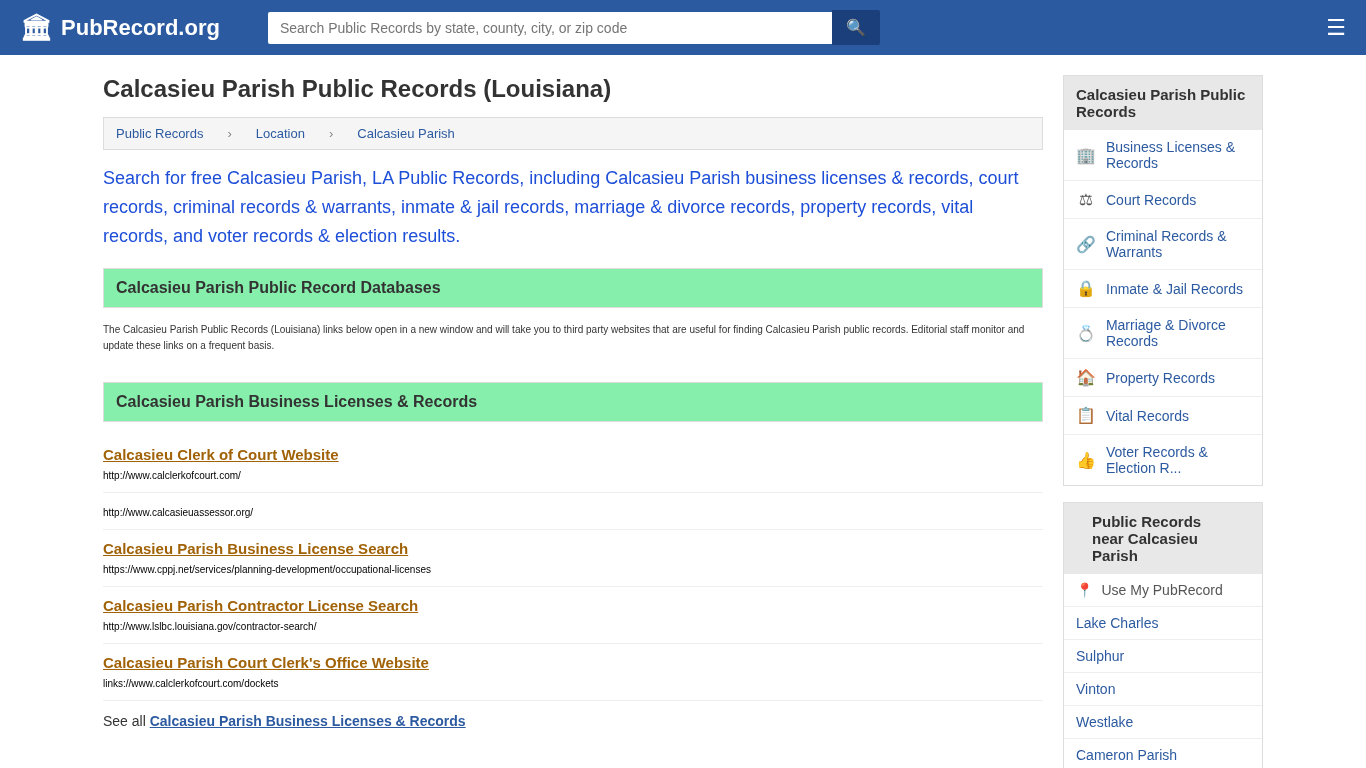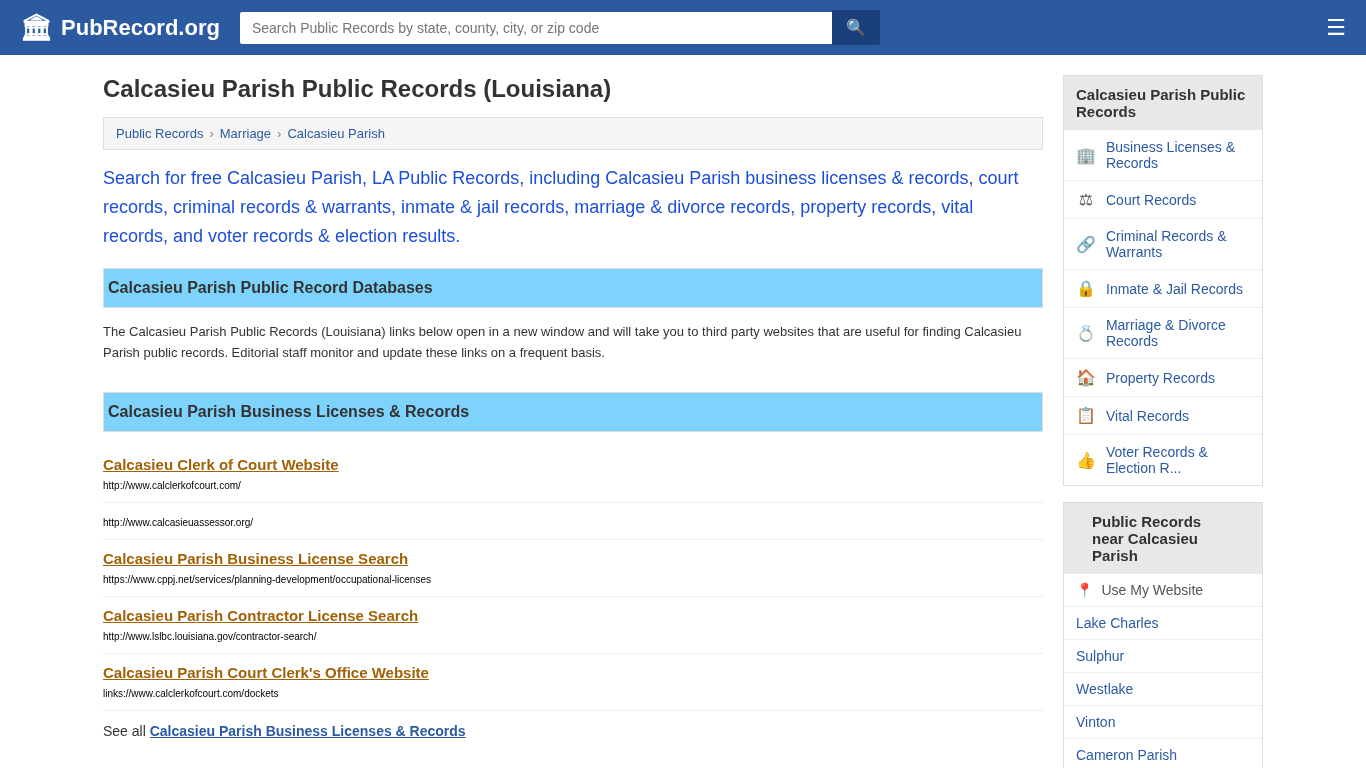--- a/index.html
+++ b/index.html
@@ -31,20 +31,21 @@
       align-items: center;
       max-width: 640px;
     }
     #search-input {
       flex: 1;
       padding: 8px 12px;
       border: none;
       font-size: 14px;
       outline: none;
       border-radius: 2px 0 0 2px;
+      margin-left: 28px;
     }
     #search-button {
       background: #1a3f7a;
       border: none;
       padding: 8px 14px;
       cursor: pointer;
       color: #fff;
       font-size: 16px;
       border-radius: 0 2px 2px 0;
     }
@@ -85,54 +86,54 @@
     
     #breadcrumb {
       background: #f5f5f5;
       border: 1px solid #ddd;
       padding: 8px 12px;
       font-size: 13px;
       color: #555;
       margin-bottom: 14px;
       display: flex;
       align-items: center;
-      gap: 6px;
+      gap: 24px;
     }
     .breadcrumb-link {
       color: #2c5aa0;
       cursor: pointer;
       text-decoration: none;
     }
     .breadcrumb-sep {
       color: #888;
     }
 
     
     #description {
       font-size: 18px;
       line-height: 1.6;
       color: #1d4ed8;
       margin-bottom: 18px;
     }
 
     
     .section-header {
-      background: #7dd3fc;
+      background: #86efac;
       border: 1px solid #ddd;
-      padding: 10px 4px;
+      padding: 10px 12px;
       font-size: 16px;
       font-weight: bold;
       color: #333;
       margin-bottom: 14px;
       margin-top: 10px;
     }
 
     
     #db-description {
-      font-size: 13px;
+      font-size: 10px;
       line-height: 1.6;
       color: #333;
       margin-bottom: 28px;
     }
 
     
     .record-item {
       padding: 10px 0;
       border-bottom: 1px solid #eee;
     }
@@ -243,21 +244,21 @@
 
 <div id="main-wrapper">
 
   <div id="content-area">
 
     <h1 id="page-title">Calcasieu Parish Public Records (Louisiana)</h1>
 
     <div id="breadcrumb">
       <a class="breadcrumb-link">Public Records</a>
       <span class="breadcrumb-sep">›</span>
-      <a class="breadcrumb-link">Marriage</a>
+      <a class="breadcrumb-link">Location</a>
       <span class="breadcrumb-sep">›</span>
       <a class="breadcrumb-link">Calcasieu Parish</a>
     </div>
 
     <p id="description">Search for free Calcasieu Parish, LA Public Records, including Calcasieu Parish business licenses &amp; records, court records, criminal records &amp; warrants, inmate &amp; jail records, marriage &amp; divorce records, property records, vital records, and voter records &amp; election results.</p>
 
     <div class="section-header">Calcasieu Parish Public Record Databases</div>
     <p id="db-description">The Calcasieu Parish Public Records (Louisiana) links below open in a new window and will take you to third party websites that are useful for finding Calcasieu Parish public records. Editorial staff monitor and update these links on a frequent basis.</p>
 
     <div class="section-header">Calcasieu Parish Business Licenses &amp; Records</div>
@@ -327,26 +328,26 @@
             <span class="sidebar-icon">👍</span>
             <span>Voter Records &amp; Election R...</span>
           </div>
         </div>
     </div>
 
     <div class="sidebar-box">
       <div class="nearby-header">Public Records near Calcasieu Parish</div>
       <div class="use-location">
         <span class="location-icon">📍</span>
-        <span>Use My Website</span>
+        <span>Use My PubRecord</span>
       </div>
       <div id="nearby-items">
           <div class="nearby-item">Lake Charles</div>
           <div class="nearby-item">Sulphur</div>
+          <div class="nearby-item">Vinton</div>
           <div class="nearby-item">Westlake</div>
-          <div class="nearby-item">Vinton</div>
           <div class="nearby-item">Cameron Parish</div>
         </div>
     </div>
 
   </div>
 
 </div>
 
 </body></html>

